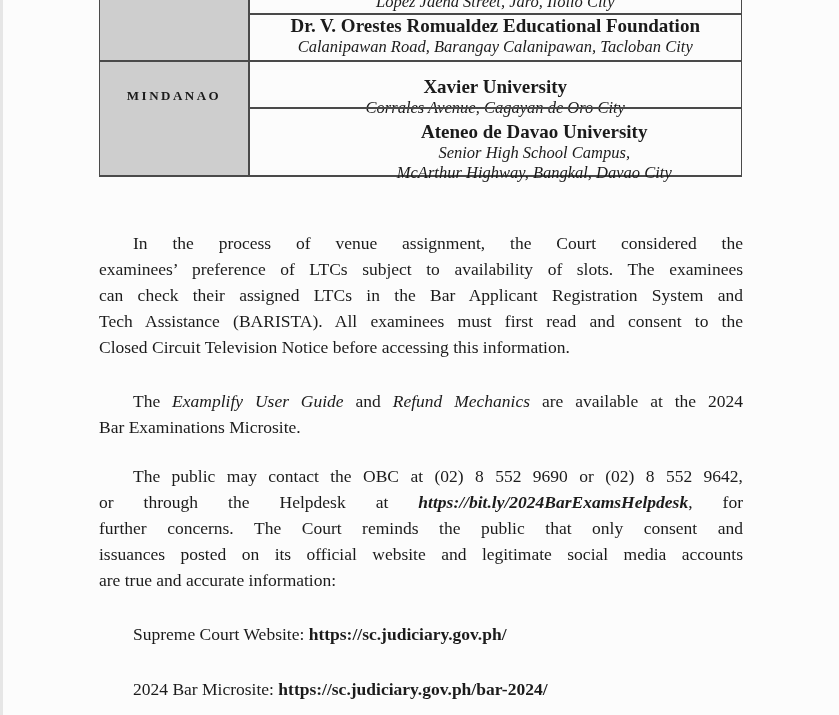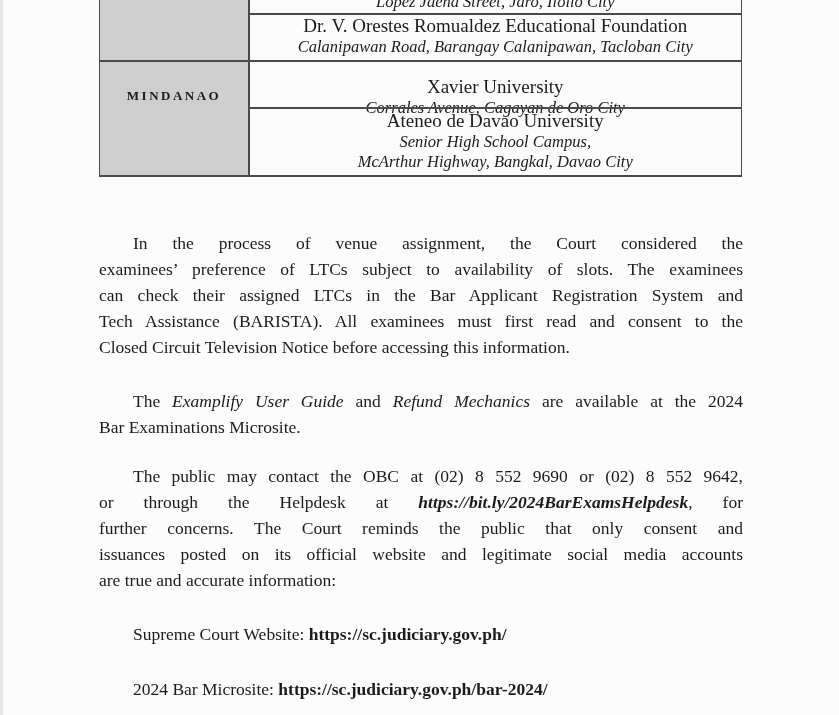--- a/index.html
+++ b/index.html
@@ -20,22 +20,22 @@
   .region-b{left:0;top:60px;width:148px;height:115px;background:#cecece;}
   .region-label{
     margin-top:26px;text-align:center;font-weight:bold;font-size:13px;
     letter-spacing:2.5px;line-height:19px;
   }
   .entry{left:149.5px;width:491.5px;text-align:center;}
   .e1{top:0;height:13px;overflow:hidden;}
   .e1 .addr{margin-top:-8px;}
   .e2{top:14px;height:46px;padding-top:1px;}
   .e3{top:61px;height:46px;padding-top:15px;}
-  .e4{top:108.5px;height:66px;padding-top:1px;}
-  .ename{font-weight:normal;font-size:19px;line-height:22px;white-space:nowrap;}
+  .e4{top:108.5px;height:66px;padding-top:12px;margin-left:39px;}
+  .ename{font-weight:bold;font-size:19px;line-height:22px;white-space:nowrap;}
   .addr{font-style:italic;font-size:16.5px;line-height:20.5px;white-space:nowrap;}
   .vline{position:absolute;left:148px;top:0;width:1.5px;height:100%;background:#4a4a4a;}
   .hline{position:absolute;height:1.5px;background:#4a4a4a;}
   .h1{left:148px;right:0;top:13px;}
   .h2{left:0;right:0;top:60px;}
   .h3{left:148px;right:0;top:107px;}
 
   
   .para,.linkline{
     position:absolute;left:99px;width:644px;

